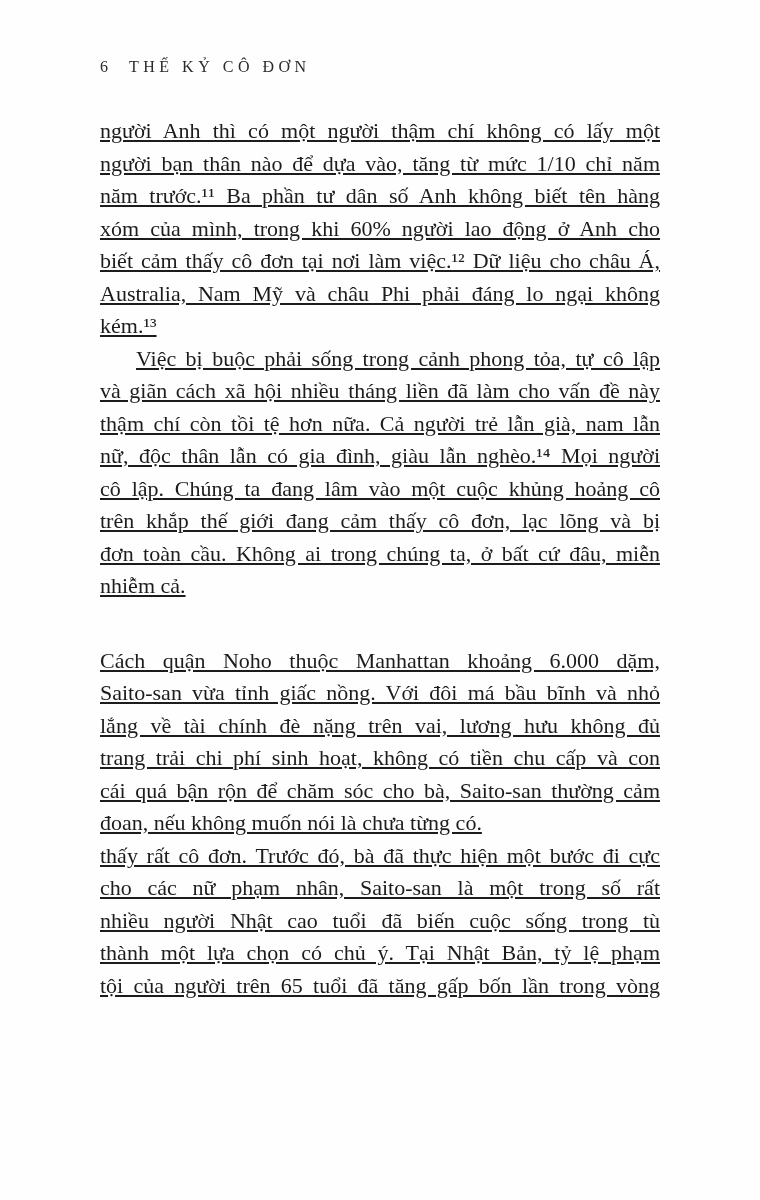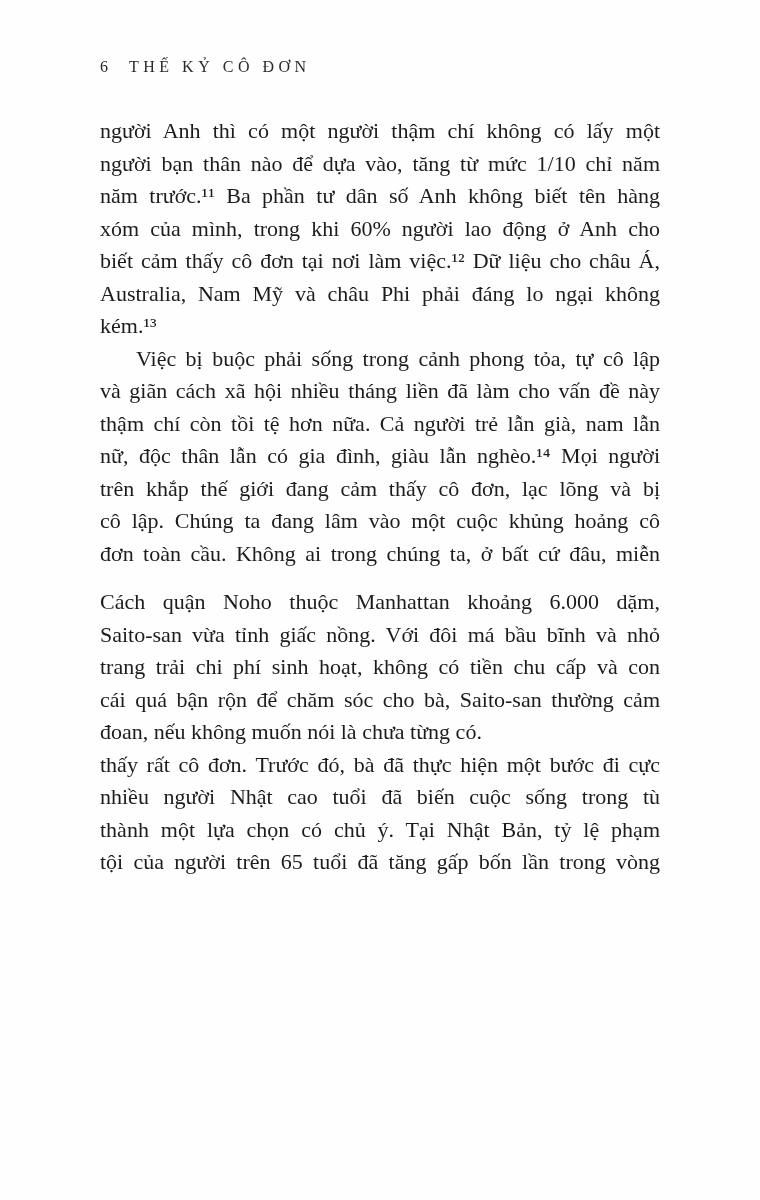--- a/index.html
+++ b/index.html
@@ -40,26 +40,27 @@
     font-variant: small-caps;
   }
   .page-body {
     position: absolute;
     top: 115px;
     left: 100px;
     width: 560px;
     font-size: 22px;
     line-height: 32.5px;
     color: #1c1c1c;
+    text-decoration: underline;
   }
   .paragraph {
     margin: 0;
   }
   .paragraph.section-break {
-    margin-top: 16px;
+    margin-top: 42px;
   }
   .line {
     text-align: justify;
     text-align-last: justify;
     text-justify: inter-word;
     white-space: normal;
   }
   .line.line-end {
     text-align-last: left;
   }
@@ -83,31 +84,34 @@
         <div class="line">xóm của mình, trong khi 60% người lao động ở Anh cho</div>
         <div class="line">biết cảm thấy cô đơn tại nơi làm việc.¹² Dữ liệu cho châu Á,</div>
         <div class="line">Australia, Nam Mỹ và châu Phi phải đáng lo ngại không</div>
         <div class="line line-end">kém.¹³</div>
       </div>
       <div class="paragraph">
         <div class="line indent">Việc bị buộc phải sống trong cảnh phong tỏa, tự cô lập</div>
         <div class="line">và giãn cách xã hội nhiều tháng liền đã làm cho vấn đề này</div>
         <div class="line">thậm chí còn tồi tệ hơn nữa. Cả người trẻ lẫn già, nam lẫn</div>
         <div class="line">nữ, độc thân lẫn có gia đình, giàu lẫn nghèo.¹⁴ Mọi người</div>
+        <div class="line">cô lập. Chúng ta đang lâm vào một cuộc khủng hoảng cô</div>
         <div class="line">trên khắp thế giới đang cảm thấy cô đơn, lạc lõng và bị</div>
-        <div class="line">cô lập. Chúng ta đang lâm vào một cuộc khủng hoảng cô</div>
         <div class="line">đơn toàn cầu. Không ai trong chúng ta, ở bất cứ đâu, miễn</div>
+        <div class="line line-end">nhiễm cả.</div>
       </div>
       <div class="paragraph section-break">
         <div class="line">Cách quận Noho thuộc Manhattan khoảng 6.000 dặm,</div>
         <div class="line">Saito-san vừa tỉnh giấc nồng. Với đôi má bầu bĩnh và nhỏ</div>
+        <div class="line">lắng về tài chính đè nặng trên vai, lương hưu không đủ</div>
         <div class="line">trang trải chi phí sinh hoạt, không có tiền chu cấp và con</div>
         <div class="line">cái quá bận rộn để chăm sóc cho bà, Saito-san thường cảm</div>
         <div class="line line-end">đoan, nếu không muốn nói là chưa từng có.</div>
         <div class="line">thấy rất cô đơn. Trước đó, bà đã thực hiện một bước đi cực</div>
       </div>
       <div class="paragraph">
+        <div class="line">cho các nữ phạm nhân, Saito-san là một trong số rất</div>
         <div class="line">nhiều người Nhật cao tuổi đã biến cuộc sống trong tù</div>
         <div class="line">thành một lựa chọn có chủ ý. Tại Nhật Bản, tỷ lệ phạm</div>
         <div class="line">tội của người trên 65 tuổi đã tăng gấp bốn lần trong vòng</div>
       </div>
     </div>
 </div>
 
 </body></html>

